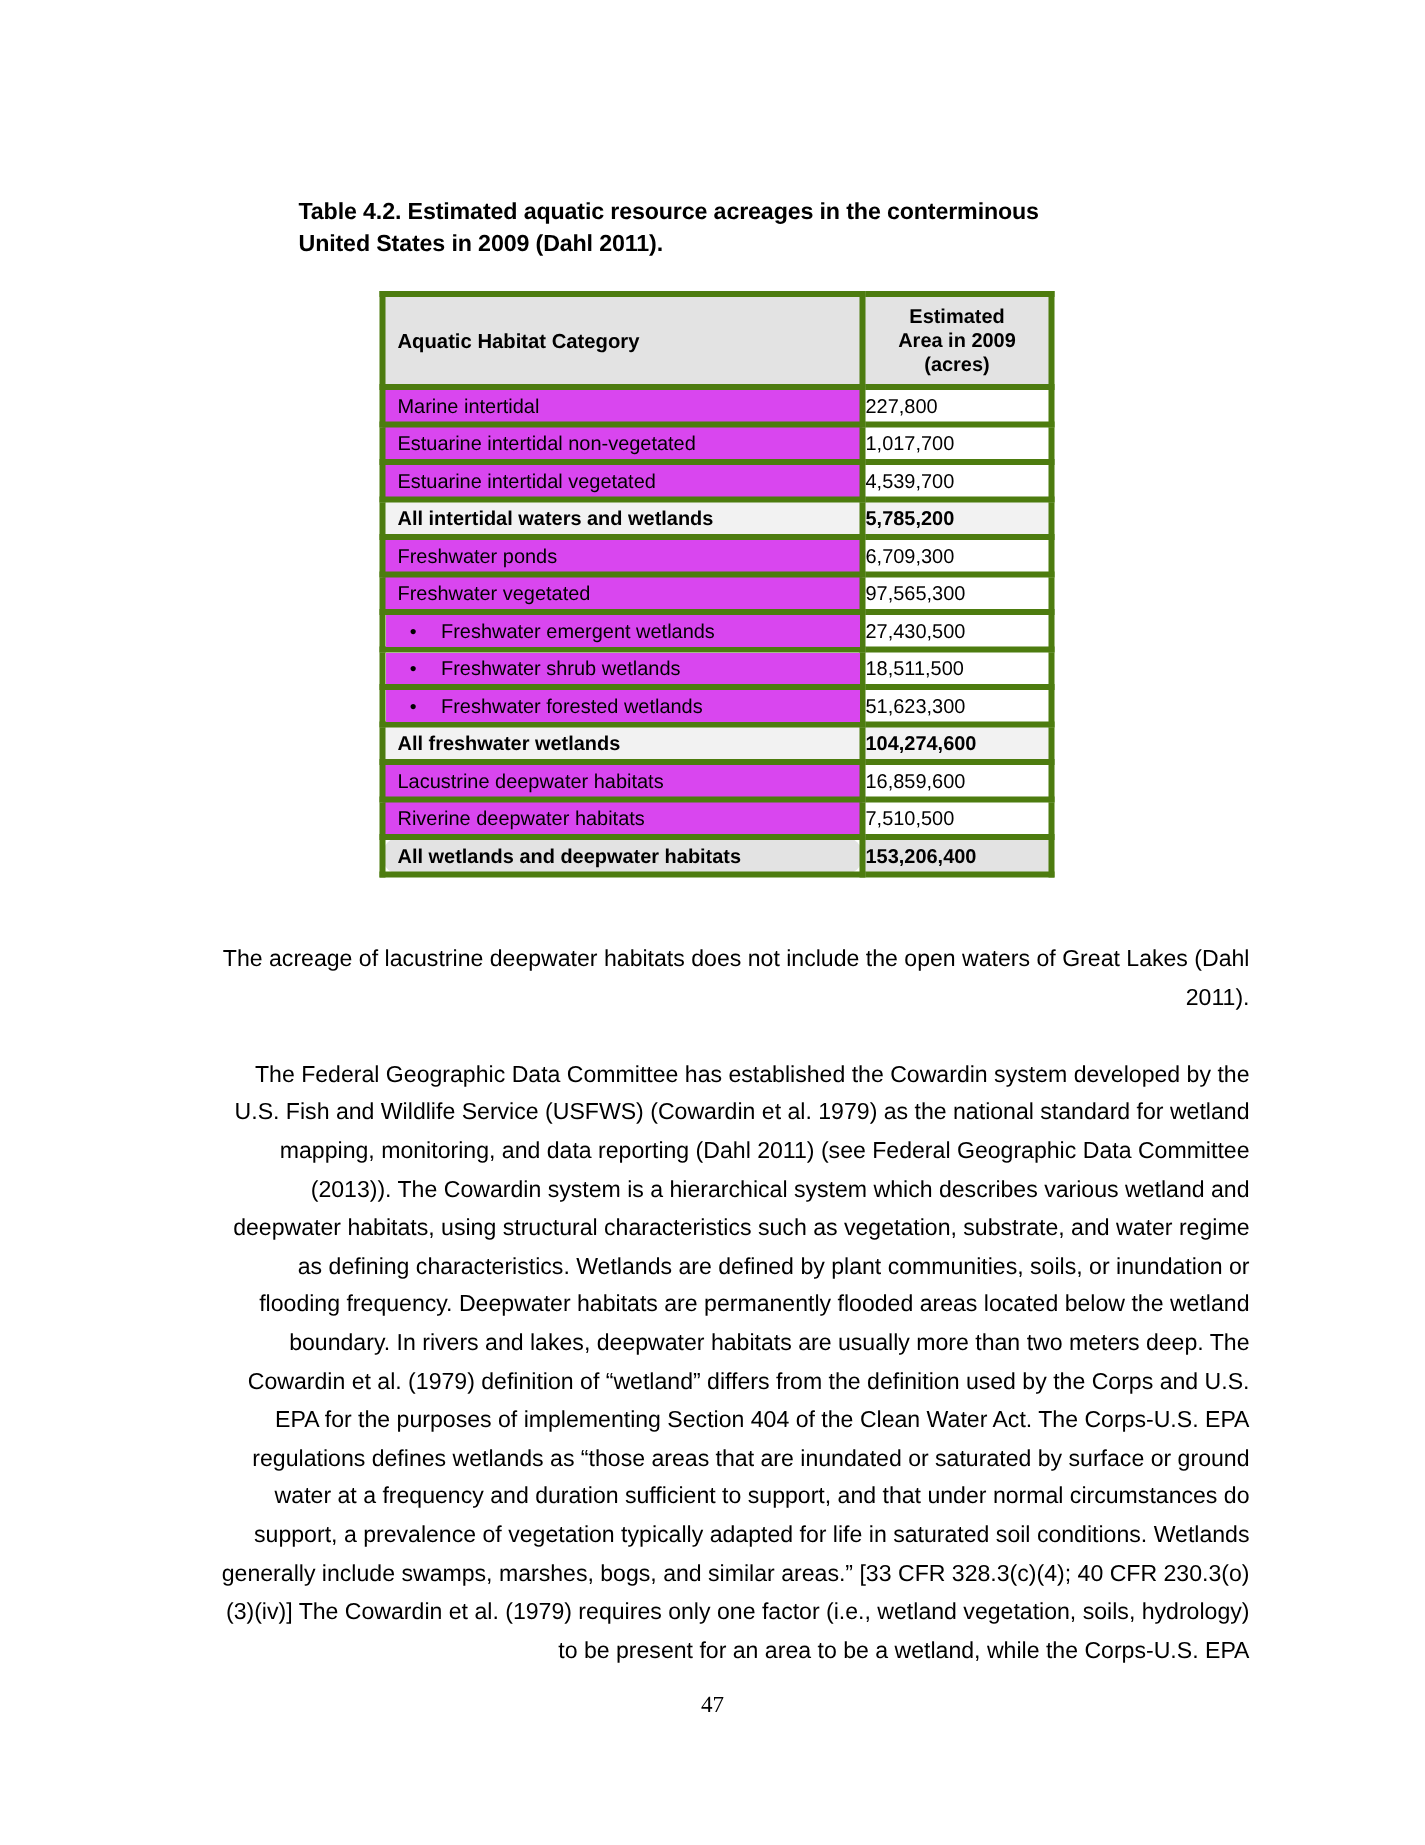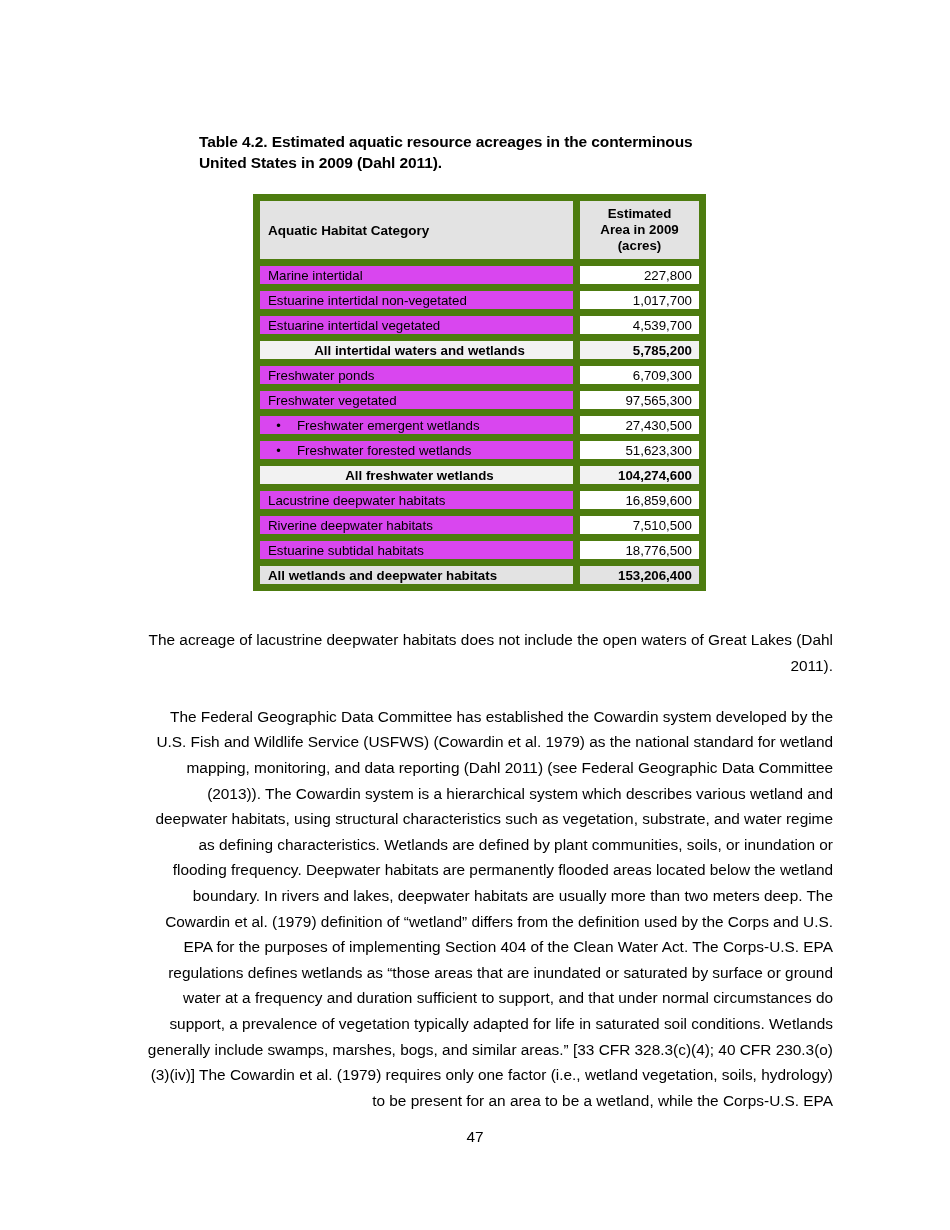--- a/index.html
+++ b/index.html
@@ -40,21 +40,21 @@
     position: absolute;
     left: 253px;
     top: 194px;
     width: 446px;
     border-collapse: collapse;
     table-layout: fixed;
     font-size: 13.3px;
   }
   .data-table th,
   .data-table td {
-    border: 7px solid #4d7c0f;
+    border: 4px solid #4d7c0f;
     padding: 0;
     vertical-align: middle;
   }
 
   .col-label { width: 320px; }
   .col-value { width: 126px; }
 
   thead th {
     background: #e3e3e3;
     font-weight: bold;
@@ -75,21 +75,21 @@
 
   tbody tr { height: 25px; }
 
   td.cell-label {
     text-align: left;
     padding-left: 8px;
     background: #d946ef;
     white-space: nowrap;
   }
   td.cell-value {
-    text-align: right;
+    text-align: left;
     padding-right: 7px;
     background: #ffffff;
     white-space: nowrap;
   }
 
   
   td.cell-label.bullet {
     padding-left: 0;
     position: relative;
   }
@@ -104,21 +104,21 @@
   td.cell-label.bullet .bullet-text {
     display: inline-block;
   }
 
   
   tr.subtotal td {
     background: #f2f2f2;
     font-weight: bold;
   }
   tr.subtotal td.cell-label {
-    text-align: center;
+    text-align: left;
     padding-right: 2px;
     padding-left: 8px;
   }
 
   
   tr.grandtotal td {
     background: #e3e3e3;
     font-weight: bold;
   }
   tr.grandtotal td.cell-label {
@@ -145,20 +145,21 @@
   }
 
   
   .page-number {
     position: absolute;
     left: 0;
     top: 1128px;
     width: 950px;
     text-align: center;
     font-size: 15.4px;
+    font-family: Liberation Serif, serif;
   }
 </style>
 </head>
 <body>
 
 <div class="page">
 
   <div class="table-caption">Table 4.2.  Estimated aquatic resource acreages in the conterminous United States in 2009 (Dahl 2011).</div>
 
   <table class="data-table">
@@ -199,38 +200,38 @@
         </tr>
         <tr>
           <td class="cell-label">Freshwater vegetated</td>
           <td class="cell-value">97,565,300</td>
         </tr>
         <tr>
           <td class="cell-label bullet"><span class="bullet-dot">•</span><span class="bullet-text">Freshwater emergent wetlands</span></td>
           <td class="cell-value">27,430,500</td>
         </tr>
         <tr>
+          <td class="cell-label bullet"><span class="bullet-dot">•</span><span class="bullet-text">Freshwater shrub wetlands</span></td>
+          <td class="cell-value">18,511,500</td>
+        </tr>
+        <tr>
           <td class="cell-label bullet"><span class="bullet-dot">•</span><span class="bullet-text">Freshwater forested wetlands</span></td>
           <td class="cell-value">51,623,300</td>
         </tr>
         <tr class="subtotal">
           <td class="cell-label">All freshwater wetlands</td>
           <td class="cell-value">104,274,600</td>
         </tr>
         <tr>
           <td class="cell-label">Lacustrine deepwater habitats</td>
           <td class="cell-value">16,859,600</td>
         </tr>
         <tr>
           <td class="cell-label">Riverine deepwater habitats</td>
           <td class="cell-value">7,510,500</td>
-        </tr>
-        <tr>
-          <td class="cell-label">Estuarine subtidal habitats</td>
-          <td class="cell-value">18,776,500</td>
         </tr>
         <tr class="grandtotal">
           <td class="cell-label">All wetlands and deepwater habitats</td>
           <td class="cell-value">153,206,400</td>
         </tr>
       </tbody>
   </table>
 
   <div class="body-text">
     <p>The acreage of lacustrine deepwater habitats does not include the open waters of Great Lakes (Dahl 2011).</p>

